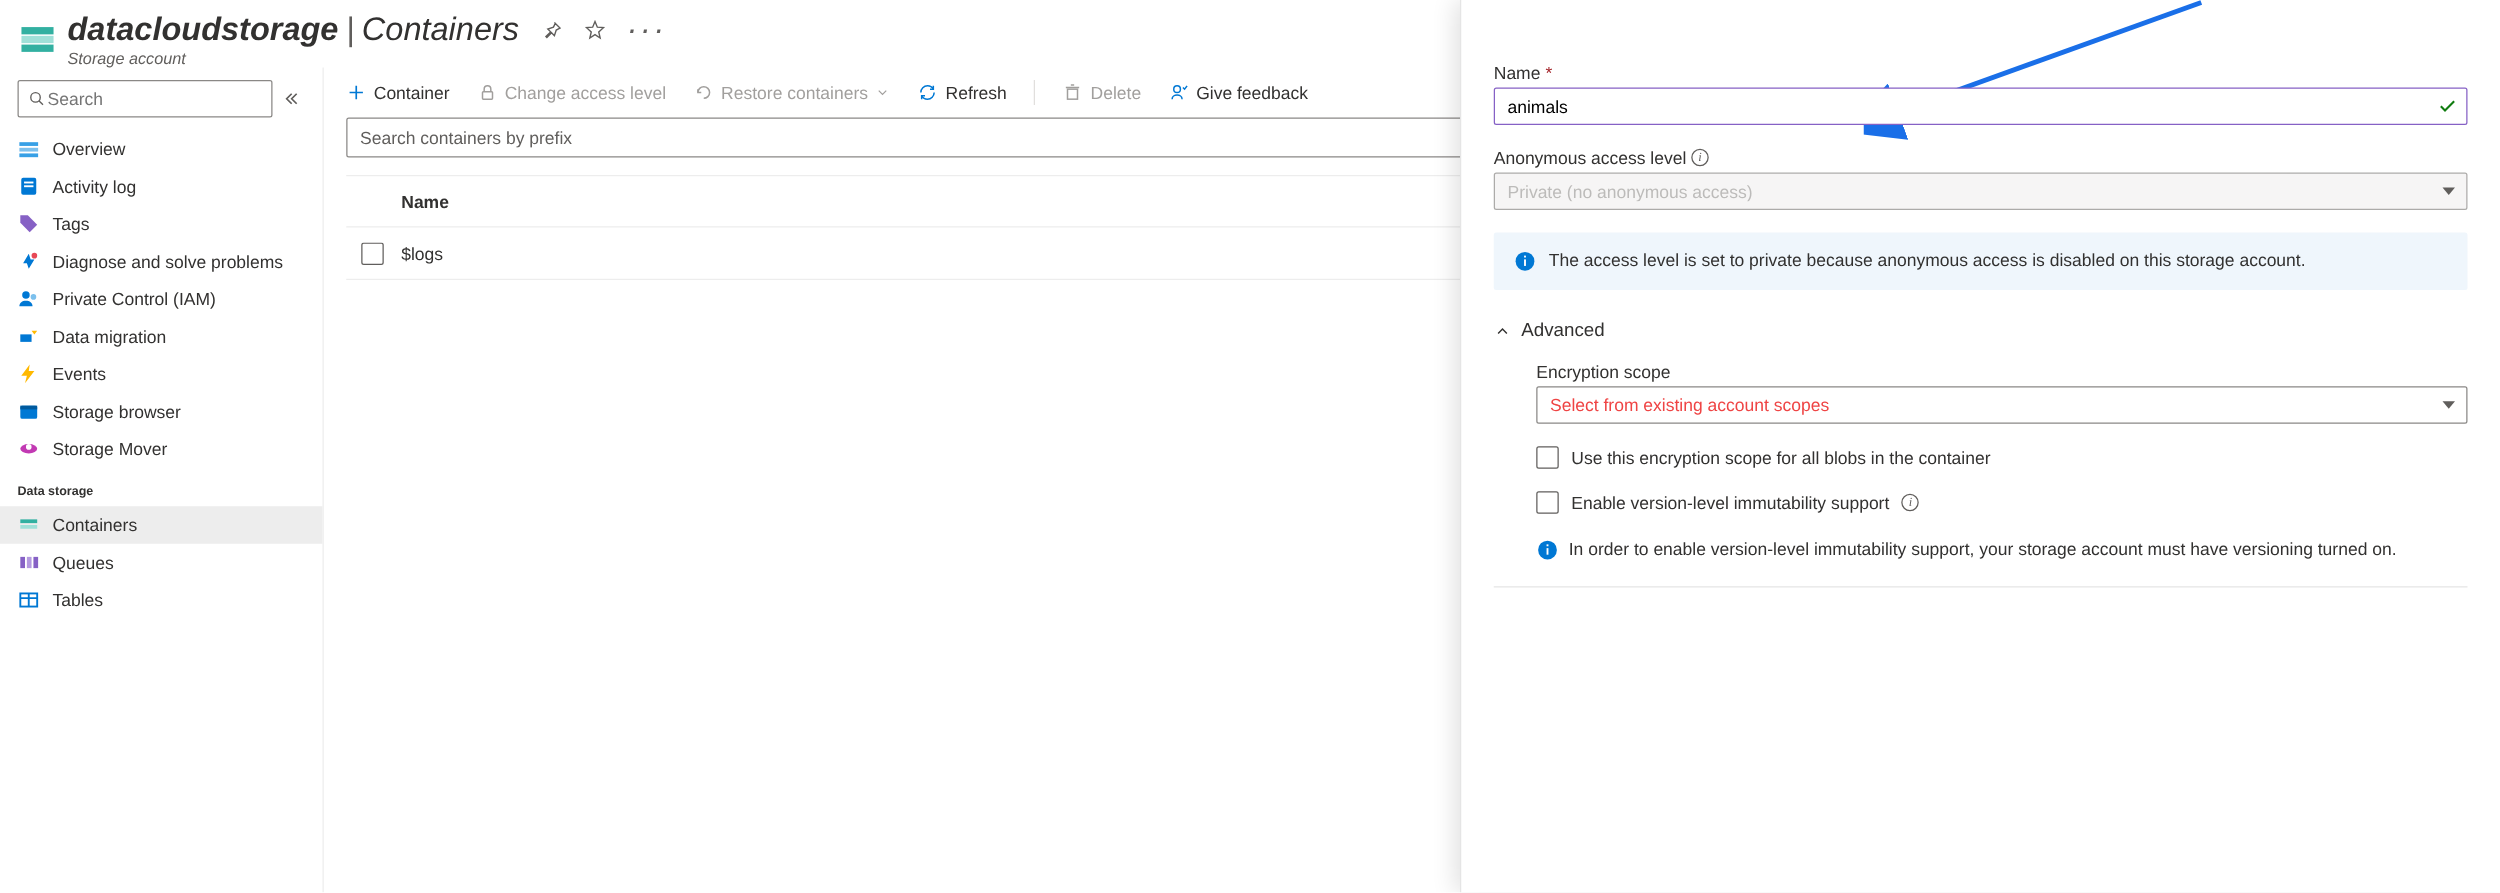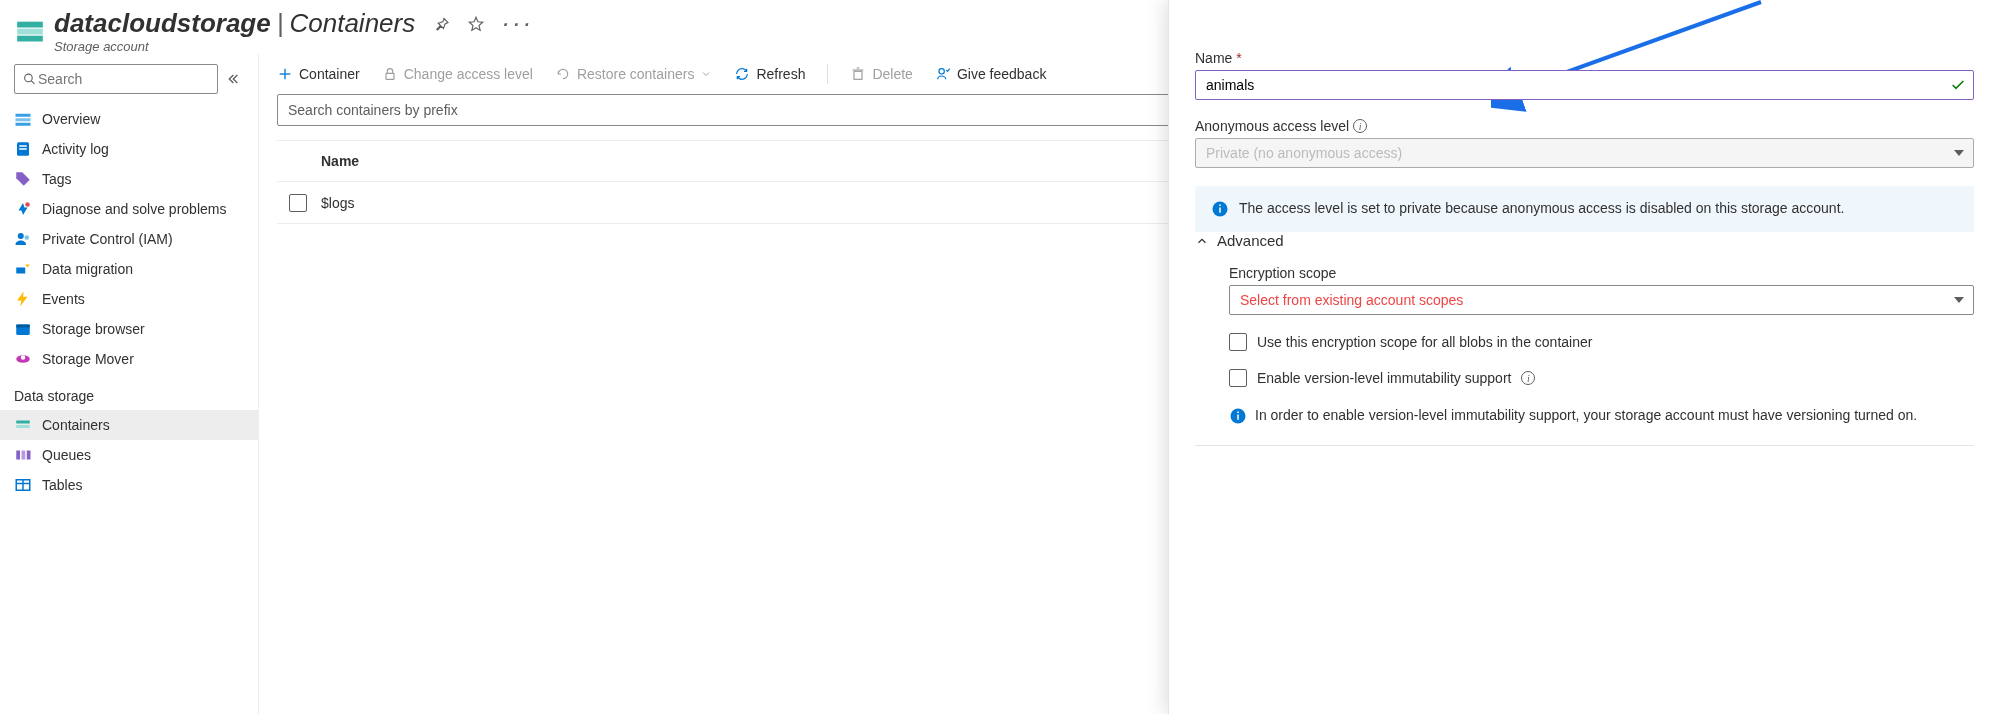--- a/index.html
+++ b/index.html
@@ -18,21 +18,21 @@
   .body { display:flex; flex:1; min-height:0; }
   
   .sidebar { width:258px; border-right:0px; padding-top:10px; }
   .search-row { display:flex; align-items:center; padding:0 14px 10px 14px; gap:10px;}
   .search-box { flex:1; border:1px solid #8a8886; border-radius:2px; display:flex; align-items:center; height:30px; padding:0 8px; color:#605e5c;}
   .search-box input { border:none; outline:none; width:100%; font-size:14px; color:#15803d;}
   .collapse-icon { color:#605e5c; }
   .nav-item { display:flex; align-items:center; padding:6px 14px; gap:10px; cursor:pointer; font-size:14px; color:#323130;}
   .nav-item.selected { background:#ededed; }
   .nav-icon { width:18px; height:18px; flex-shrink:0; display:flex; align-items:center; justify-content:center;}
-  .nav-group { font-weight:400; padding:14px 14px 6px 14px; font-size:14px;}
+  .nav-group { font-weight:700; padding:14px 14px 6px 14px; font-size:10px;}
   
   .main { flex:1; display:flex; flex-direction:column; border-left:1px solid #ededed; min-width:0;}
   .toolbar { display:flex; align-items:center; gap:22px; padding:10px 18px; border-bottom:0; }
   .tbtn { display:flex; align-items:center; gap:6px; font-size:14px; cursor:pointer; color:#323130;}
   .tbtn.disabled { color:#a19f9d; }
   .tbtn .ticon { width:16px; height:16px; display:flex; align-items:center; justify-content:center;}
   .divider { width:1px; height:20px; background:#e1dfdd;}
   
   .filter-row { padding:0 18px 14px 18px; }
   .filter-input { width:100%; border:1px solid #8a8886; border-radius:2px; height:32px; padding:0 10px; font-size:14px; color:#323130;}
@@ -51,21 +51,21 @@
   .flabel { font-size:14px; color:#323130; margin-bottom:4px; display:flex; align-items:center; gap:4px;}
   .req { color:#a4262c; }
   .finput-wrap { position:relative; }
   .finput { width:100%; height:30px; border:1px solid #8661c5; border-radius:2px; padding:0 34px 0 10px; font-size:14px; outline:none;}
   .finput-check { position:absolute; right:8px; top:50%; transform:translateY(-50%); color:#107c10;}
   .fselect { width:100%; height:30px; border:1px solid #8a8886; border-radius:2px; padding:0 28px 0 10px; font-size:14px; background:#f3f2f1; color:#605e5c; appearance:none; position:relative;}
   .fselect-wrap { position:relative; }
   .fselect-wrap::after { content:""; position:absolute; right:10px; top:50%; width:0;height:0; border-left:5px solid transparent; border-right:5px solid transparent; border-top:6px solid #605e5c; transform:translateY(-50%);}
   .fselect.disabled { background:#f3f2f1; color:#a19f9d;}
   
-  .infobox { display:flex; gap:10px; background:#eff6fc; border-radius:2px; padding:14px 16px; font-size:14px; color:#323130; }
+  .infobox { display:flex; gap:10px; background:#eff6fc; border-radius:2px; padding:14px 16px; font-size:14px; color:#323130; margin-bottom:24px;}
   .infobox .iicon { color:#0078d4; flex-shrink:0;}
   
   .adv-header { display:flex; align-items:center; gap:8px; font-size:15px; margin-bottom:16px; cursor:pointer;}
   .adv-section { padding-left:34px; }
   .chk-row { display:flex; align-items:center; gap:10px; font-size:14px; margin-bottom:18px;}
   .chk { width:18px; height:18px; border:1px solid #605e5c; border-radius:2px; flex-shrink:0;}
   .note-row { display:flex; gap:8px; font-size:14px; color:#323130; padding-left:0px;}
   .note-row .iicon { color:#0078d4; flex-shrink:0;}
   .hr { border:none; border-top:1px solid #e5e5e5; margin:20px 0 0 0;}
   

